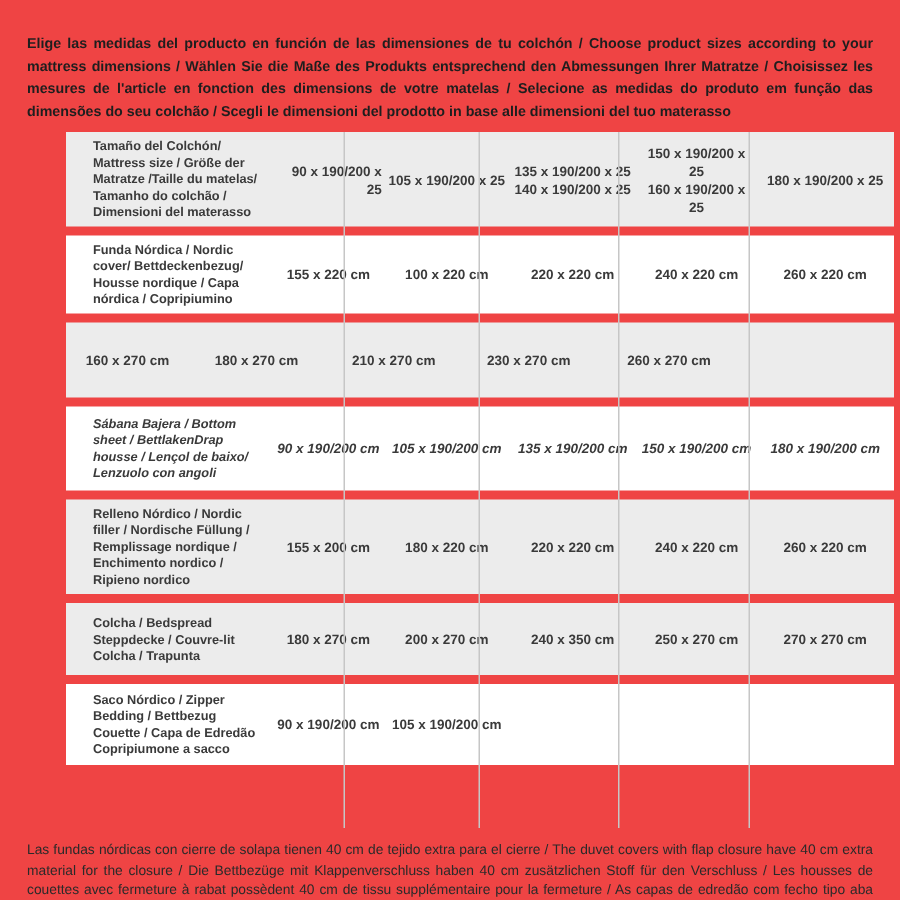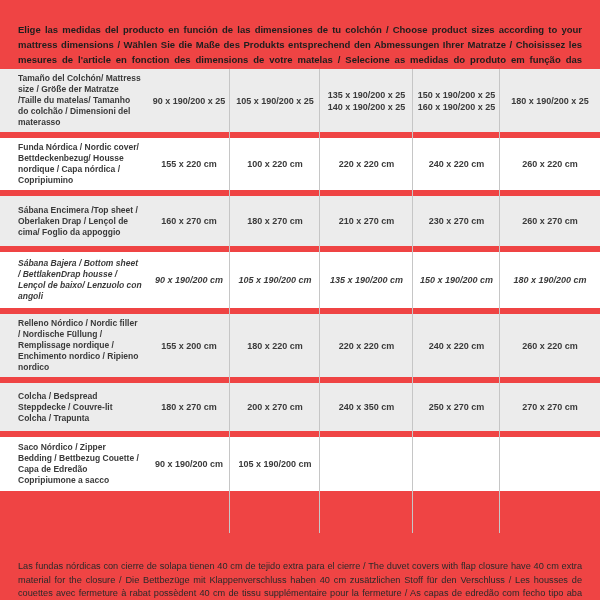--- a/index.html
+++ b/index.html
@@ -5,21 +5,21 @@
   html, body { margin: 0; padding: 0; background: #ffffff; }
   body { width: 600px; height: 600px; overflow: hidden; font-family: "Liberation Sans", sans-serif; }
   .page { position: relative; width: 600px; height: 600px; background: #ef4444; }
 
   .intro {
     position: absolute; left: 18px; top: 12px; width: 564px;
     font-size: 9.5px; font-weight: bold; line-height: 15px;
     color: #1e1e1e; text-align: justify;
   }
 
-  .size-table { position: absolute; left: 0; top: 69px; width: 600px; height: 464px; }
+  .size-table { position: absolute; left: 0; top: 88px; width: 552px; height: 464px; padding-left: 44px; }
 
   .vline { position: absolute; top: 0; bottom: 0; width: 1px; background: #c6c6c6; z-index: 2; }
   .vl1 { left: 229px; } .vl2 { left: 319px; } .vl3 { left: 412px; } .vl4 { left: 499px; }
 
   .row { display: flex; align-items: stretch; margin-bottom: 6px; background: #ffffff; }
   .row.alt { background: #ececec; }
   .h1 { min-height: 56px; } .h2 { min-height: 50px; } .h3 { min-height: 50px; }
   .h4 { min-height: 56px; font-style: italic; } .h5 { min-height: 60px; } .h6 { min-height: 48px; }
   .h7 { min-height: 48px; } .h8 { min-height: 54px; }
 
@@ -68,21 +68,20 @@
     <div class="row h2">
       <div class="cell-label">Funda Nórdica / Nordic cover/ Bettdeckenbezug/ Housse nordique / Capa nórdica / Copripiumino</div>
       <div class="cell-value c1">155 x 220 cm</div>
       <div class="cell-value c2">100 x 220 cm</div>
       <div class="cell-value c3">220 x 220 cm</div>
       <div class="cell-value c4">240 x 220 cm</div>
       <div class="cell-value c5">260 x 220 cm</div>
     </div>
 
     <div class="row alt h3">
-      <div class="cell-label">Sábana Encimera /Top sheet / Oberlaken Drap / Lençol de cima/ Foglio da appoggio</div>
       <div class="cell-value c1">160 x 270 cm</div>
       <div class="cell-value c2">180 x 270 cm</div>
       <div class="cell-value c3">210 x 270 cm</div>
       <div class="cell-value c4">230 x 270 cm</div>
       <div class="cell-value c5">260 x 270 cm</div>
     </div>
 
     <div class="row h4">
       <div class="cell-label">Sábana Bajera / Bottom sheet / BettlakenDrap housse / Lençol de baixo/ Lenzuolo con angoli</div>
       <div class="cell-value c1">90 x 190/200 cm</div>

